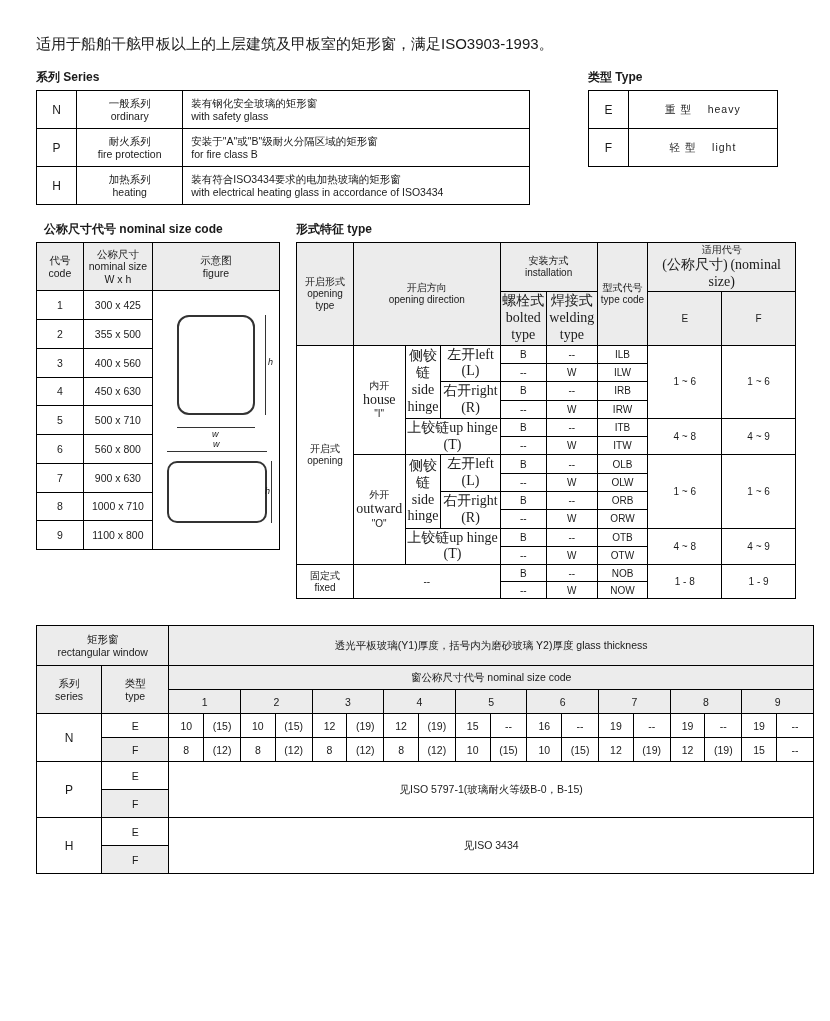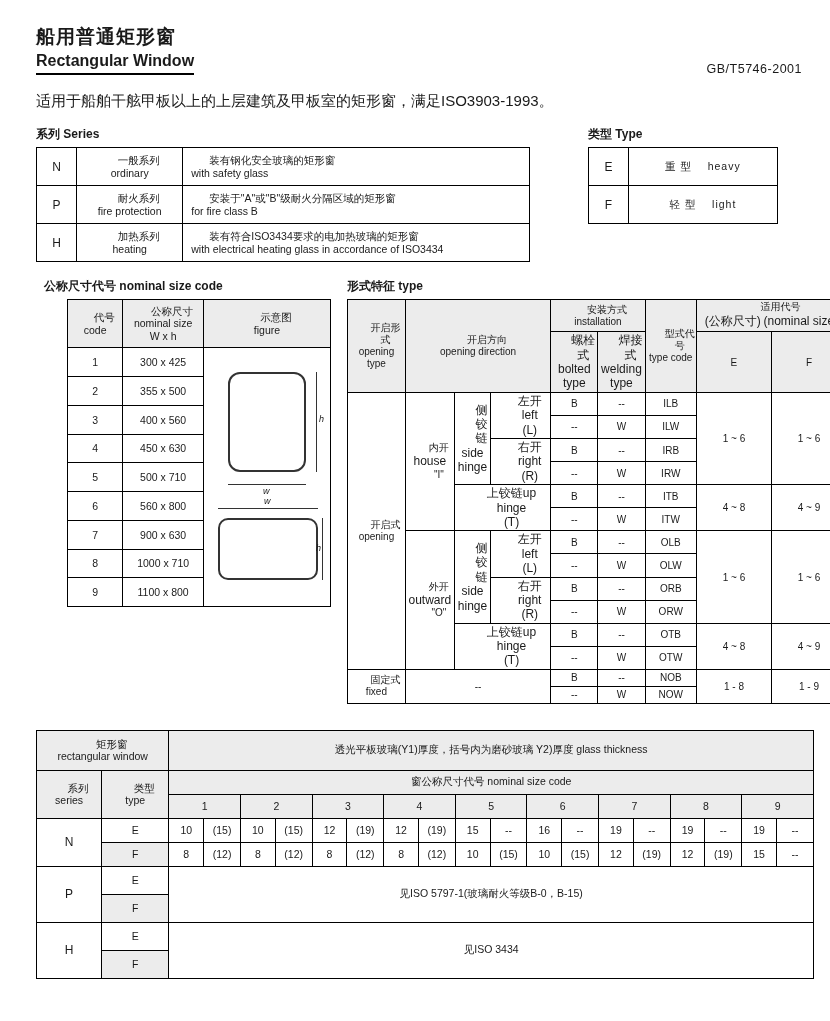--- a/index.html
+++ b/index.html
@@ -23,40 +23,40 @@
   .desc { margin: 14px 0 0 14px; font-size: 15px; line-height: 1.55; }
   .desc div { white-space: nowrap; }
 
   
   .sec-label { font-size: 12px; font-weight: bold; margin: 0 0 4px 14px; }
 
   
   table { border-collapse: collapse; }
   td, th { border: 1px solid #000; font-size: 10.5px; text-align: center; vertical-align: middle; }
   .hdr { background: #ececec; font-weight: normal; }
-  .cn { display:block; line-height:1.2;padding-left:18px; }
+  .cn { display:block; line-height:1.2; }
   .en { display:block; line-height:1.2; }
   .series-wrap { margin-left: 14px; }
   .type-wrap { margin-left: 58px; }
   table.series { width: 494px; }
   table.series td { height: 38px; }
   table.series td.code { width: 40px; font-size: 12px; }
   table.series td.name { width: 106px; }
   table.series td.desc-c { width: 346px; text-align: left; padding-left: 8px; }
   table.type { width: 190px; }
   table.type td { height: 38px; }
   table.type td.code { width: 40px; font-size: 12px; }
   table.type td.name { width: 150px; letter-spacing: 1px; }
 
   
   .mid { display: flex; margin-top: 2px; }
   .nominal-wrap { margin-left: 14px; }
   .type-feat-wrap { margin-left: 16px; }
 
-  table.nominal { width: 264px; margin-left: 31px; }
+  table.nominal { width: 244px; }
   table.nominal td { height: 26px; }
   table.nominal td.h1 { width: 56px; }
   table.nominal td.h2 { width: 82px; }
   table.nominal td.h3 { width: 126px; }
   table.nominal .headrow td { height: 48px; }
 
   .fig-cell { position: relative; padding: 0; }
   .fig-box { position: relative; width: 126px; height: 258px; }
   .fig-tall { position:absolute; left: 24px; top: 24px; width: 78px; height: 100px;
               border: 2px solid #333; border-radius: 12px; background: #fff; }
@@ -71,32 +71,27 @@
 
   
   .bottom-wrap { margin: 26px 0 0 14px; }
   table.glass { width: 778px; }
   table.glass td { height: 24px; font-size: 10.5px; }
   table.glass td.lbl-series { width: 60px; }
   table.glass td.lbl-type { width: 62px; }
   table.glass td.num { width: 32px; }
   table.glass td.paren { width: 34px; }
 
-  .vsmall { font-size: 12px; }
+  .vsmall { font-size: 14px; font-family: Liberation Serif, serif; }
 </style>
 </head>
 <body>
 
 <div class="page">
 
-  <div class="title-block">
-    <div class="title-cn">船用普通矩形窗</div>
-    <div class="title-en">Rectangular Window</div>
-    <div class="std-code">GB/T5746-2001</div>
-  </div>
 
   <div class="desc">
     <div>适用于船舶干舷甲板以上的上层建筑及甲板室的矩形窗，满足ISO3903-1993。</div>
   </div>
 
   <div style="margin-top:14px;">
     <div style="display:flex;">
       <div class="series-wrap">
         <div class="sec-label" style="margin-left:0;">系列  Series</div>
         <table class="series">

